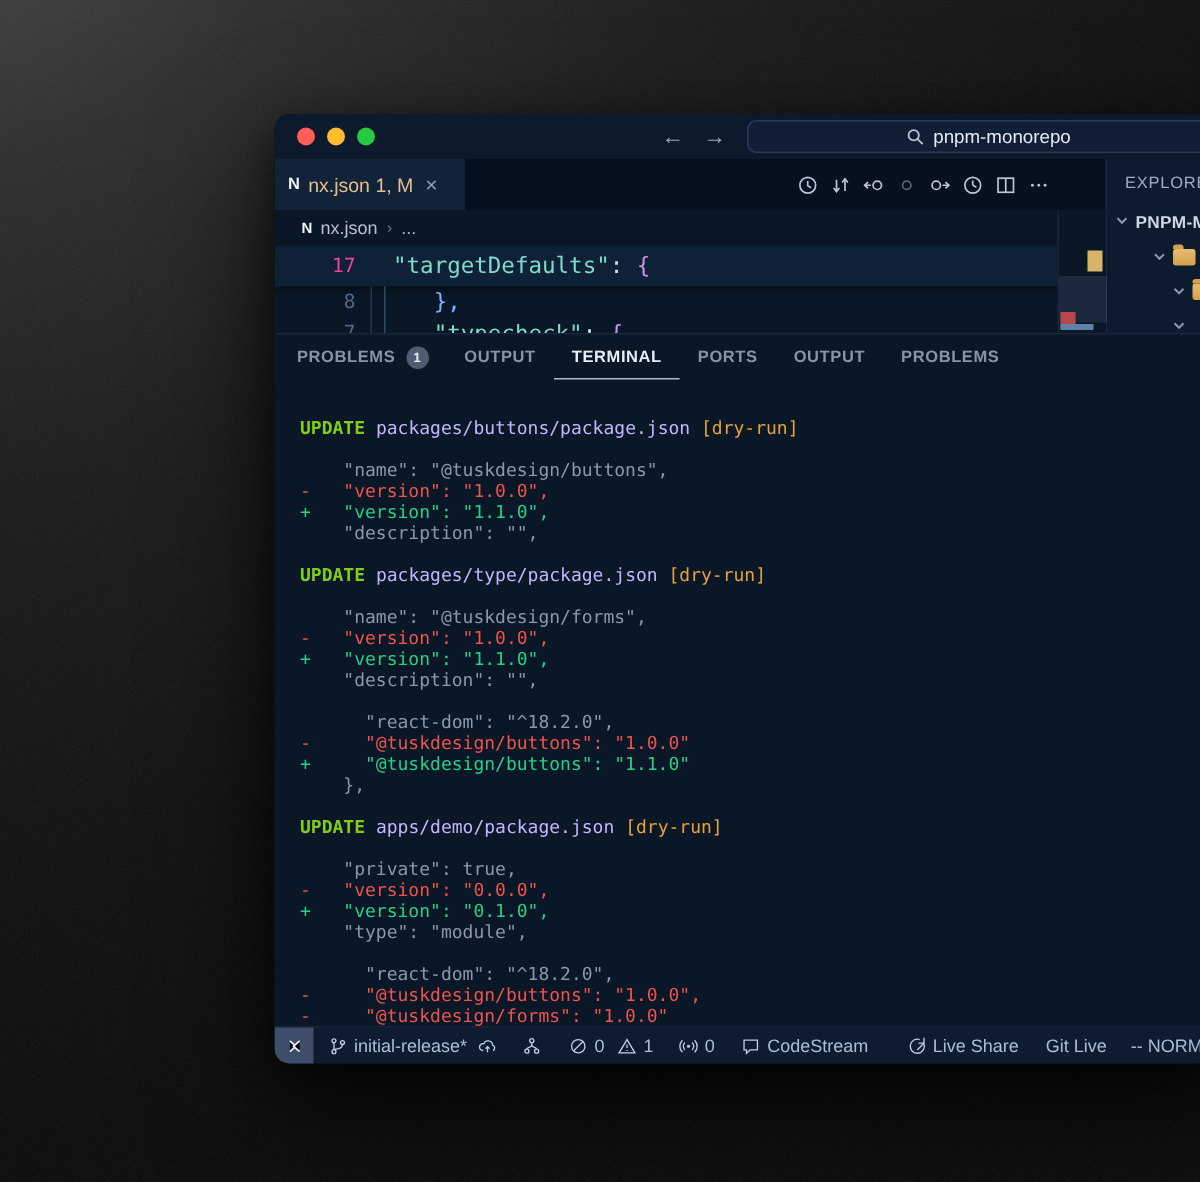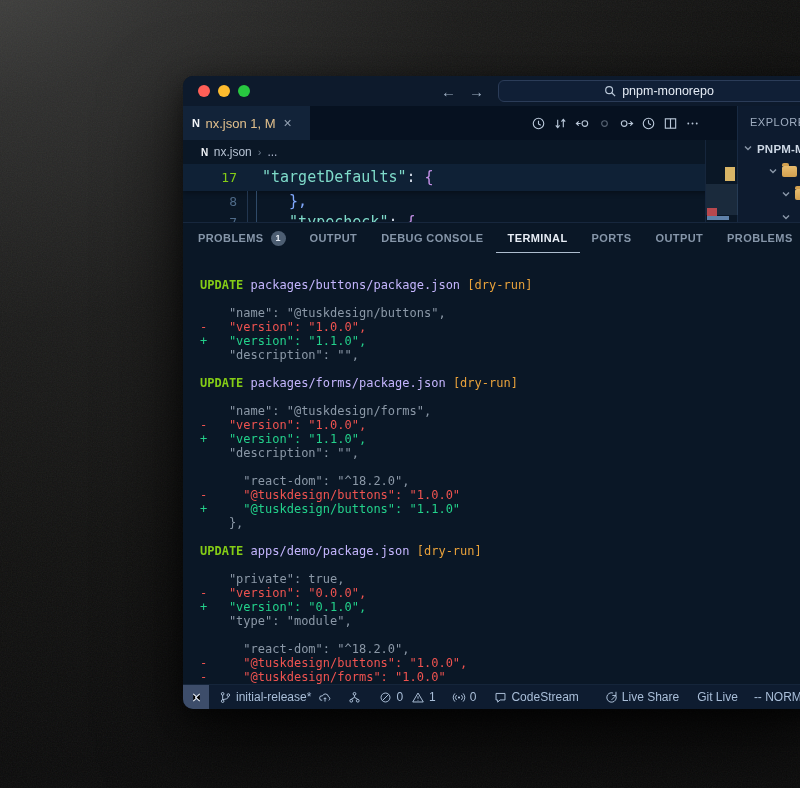--- a/index.html
+++ b/index.html
@@ -62,21 +62,21 @@
   
   .editor-wrap { position:absolute; left:0; top:64px; width:554px; height:82px; background:#0a1726; }
   .breadcrumb { height:24px; display:flex; align-items:center; gap:6px; padding-left:18px; font-size:12px; color:#b7c3d3; }
   .breadcrumb .sep { color:#6b7a8c; font-size:11px; }
   .breadcrumb .more { color:#aab3c9; }
   .breadcrumb .nx-logo { font-size:10px; }
   .code-area { position:relative; height:58px; overflow:hidden; font-family:"DejaVu Sans Mono", monospace; font-size:15px; }
   .code-row { display:flex; height:21px; line-height:21px; }
   .code-row.sticky { height:27px; line-height:27px; background:#0f2136; box-shadow:0 2px 5px rgba(0,0,0,.35); }
   .gutter { width:56px; text-align:right; padding-right:2px; color:#4e6a88; font-size:13px; flex:none; }
-  .code-row.sticky .gutter { color:#84cc16; }
+  .code-row.sticky .gutter { color:#ec4899; }
   .code-text { padding-left:23px; white-space:pre; }
   .tok-key{color:#7fdbca}.tok-fg{color:#d6deeb}.tok-b1{color:#c792ea}.tok-b2{color:#82aaff}
   .guide { position:absolute; width:1px; background:#22364f; }
   .minimap { position:absolute; left:522px; top:64px; width:32px; height:82px; border-left:1px solid #16263c; background:#0a1726; }
   .mm-view { position:absolute; left:0; top:44px; width:32px; height:31px; background:rgba(130,160,200,.14); }
   .mm-yellow { position:absolute; right:2px; top:27px; width:10px; height:14px; background:#d8b566; }
   .mm-red { position:absolute; left:1px; top:68px; width:10px; height:11px; background:#b8484e; }
   .mm-bar { position:absolute; left:1px; top:76px; width:22px; height:4px; background:#5f81a9; }
 
   
@@ -255,23 +255,20 @@
 
   <div class="panel">
     <div class="panel-tabs" id="panel-tabs">
         <span class="p-tab">
           <span>PROBLEMS</span>
           <span class="p-badge">1</span>
         </span>
         <span class="p-tab">
           <span>OUTPUT</span>
         </span>
-        <span class="p-tab">
-          <span>DEBUG CONSOLE</span>
-        </span>
         <span class="p-tab active">
           <span>TERMINAL</span>
         </span>
         <span class="p-tab">
           <span>PORTS</span>
         </span>
         <span class="p-tab">
           <span>OUTPUT</span>
         </span>
         <span class="p-tab">
@@ -279,21 +276,21 @@
         </span>
       </div>
     <div class="term" id="terminal">
         <div class="t-line"><span class="t-cmd">UPDATE</span><span class="t-path"> packages/buttons/package.json </span><span class="t-tag">[dry-run]</span></div>
         <div class="t-line">&nbsp;</div>
         <div class="t-line t-context">    "name": "@tuskdesign/buttons",</div>
         <div class="t-line t-removed">-   "version": "1.0.0",</div>
         <div class="t-line t-added">+   "version": "1.1.0",</div>
         <div class="t-line t-context">    "description": "",</div>
         <div class="t-line">&nbsp;</div>
-        <div class="t-line"><span class="t-cmd">UPDATE</span><span class="t-path"> packages/forms/package.json </span><span class="t-tag">[dry-run]</span></div>
+        <div class="t-line"><span class="t-cmd">UPDATE</span><span class="t-path"> packages/type/package.json </span><span class="t-tag">[dry-run]</span></div>
         <div class="t-line">&nbsp;</div>
         <div class="t-line t-context">    "name": "@tuskdesign/forms",</div>
         <div class="t-line t-removed">-   "version": "1.0.0",</div>
         <div class="t-line t-added">+   "version": "1.1.0",</div>
         <div class="t-line t-context">    "description": "",</div>
         <div class="t-line">&nbsp;</div>
         <div class="t-line t-context">      "react-dom": "^18.2.0",</div>
         <div class="t-line t-removed">-     "@tuskdesign/buttons": "1.0.0"</div>
         <div class="t-line t-added">+     "@tuskdesign/buttons": "1.1.0"</div>
         <div class="t-line t-context">    },</div>

